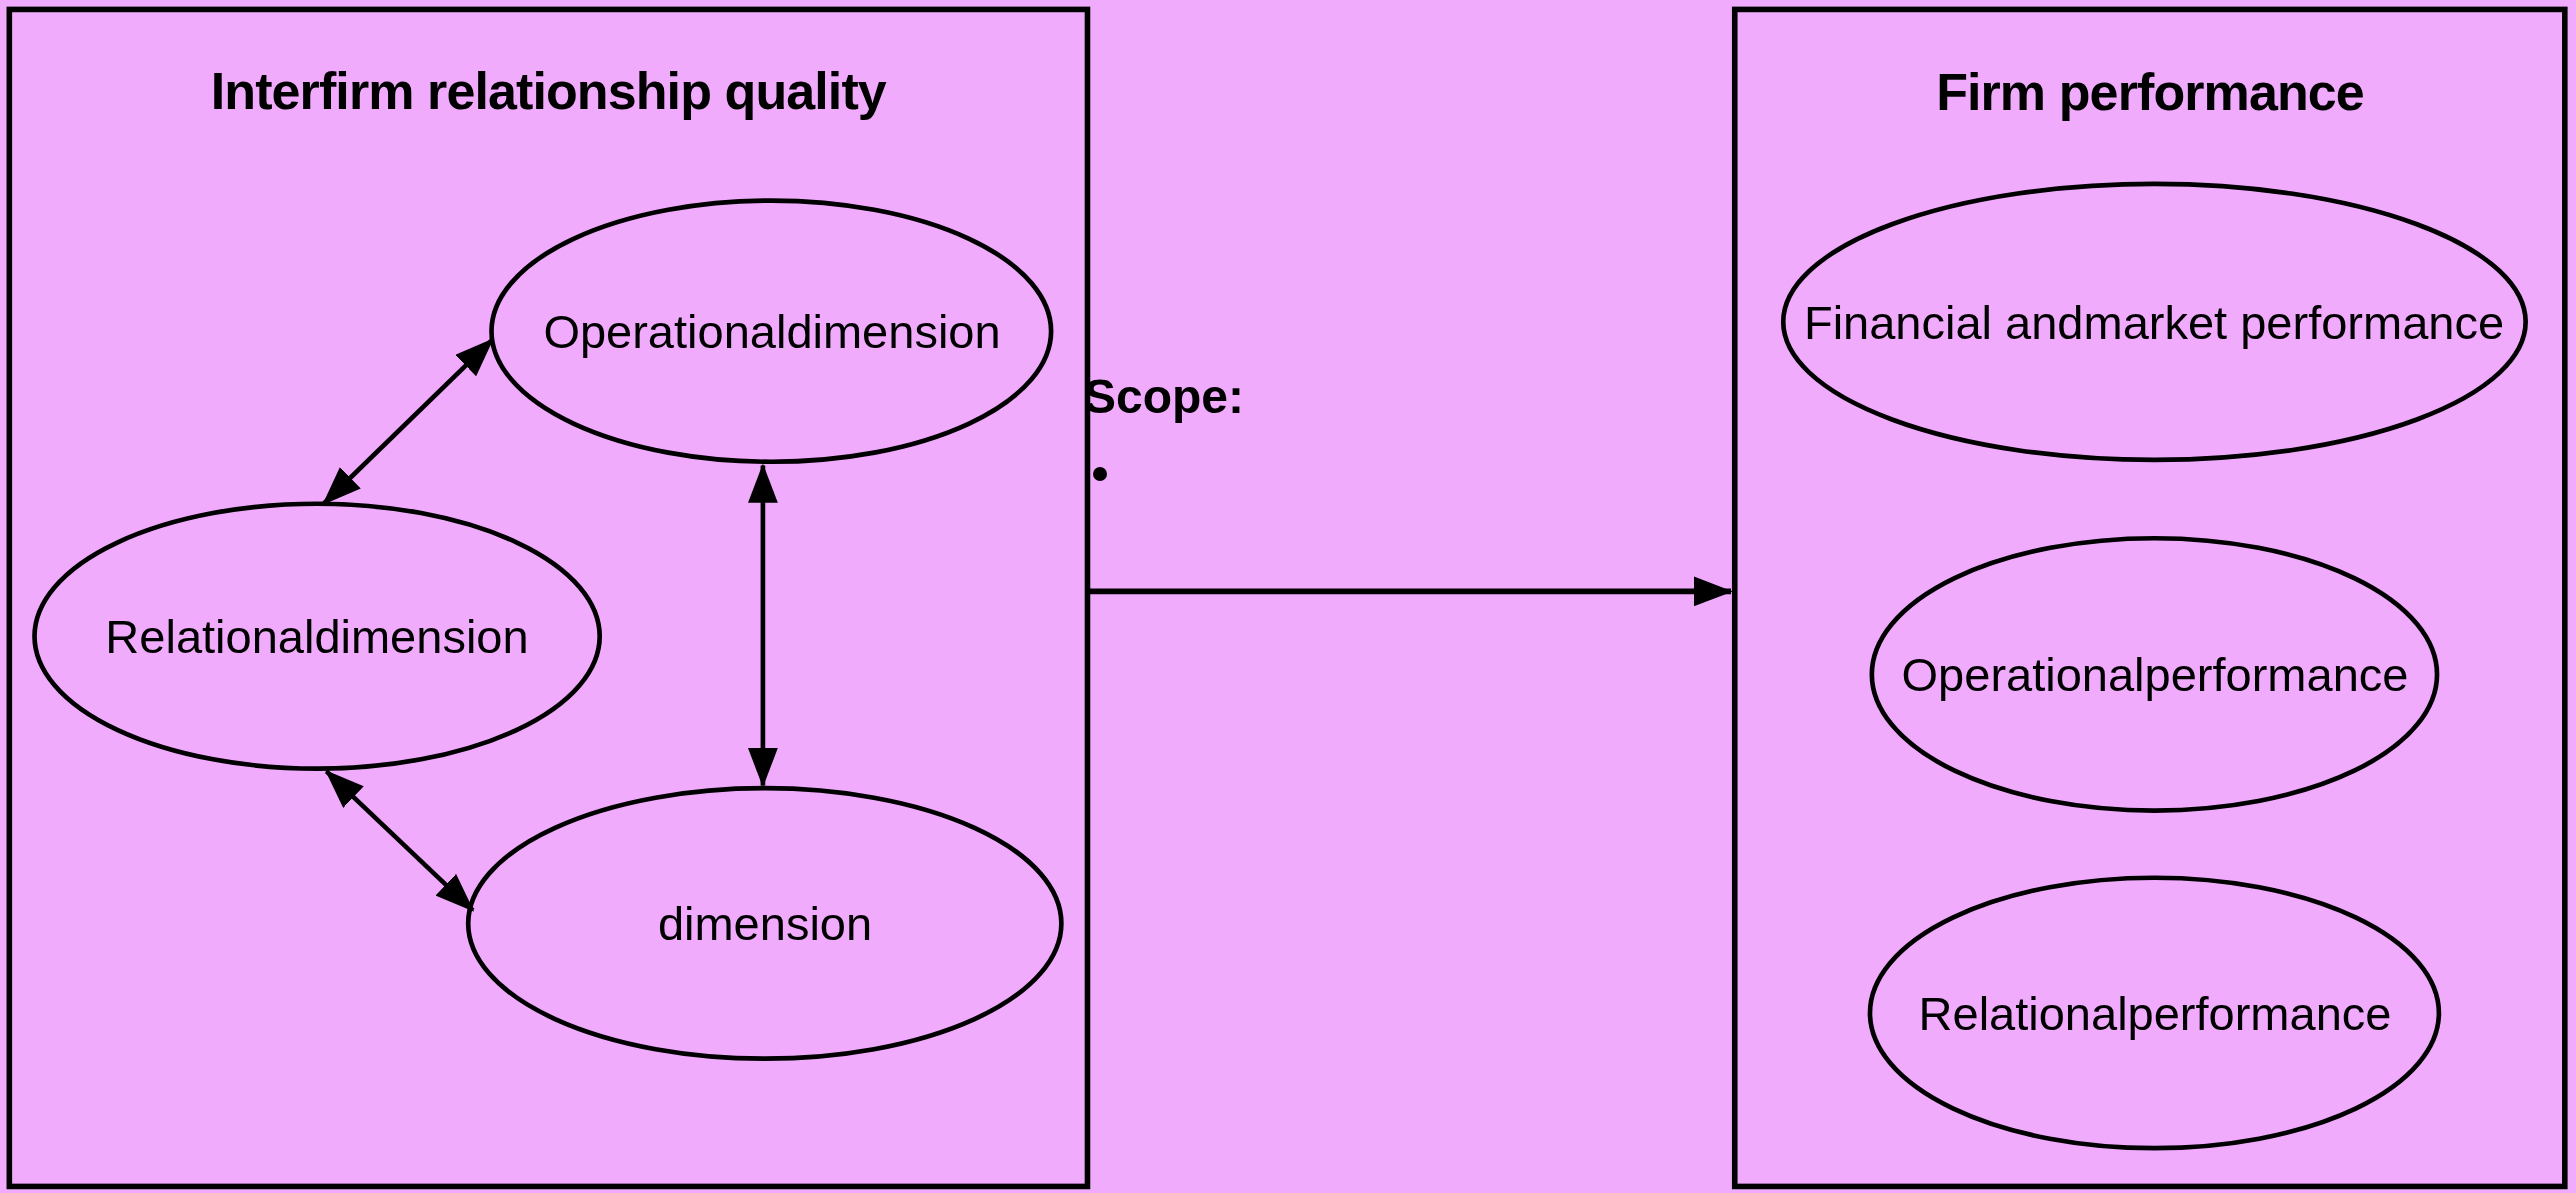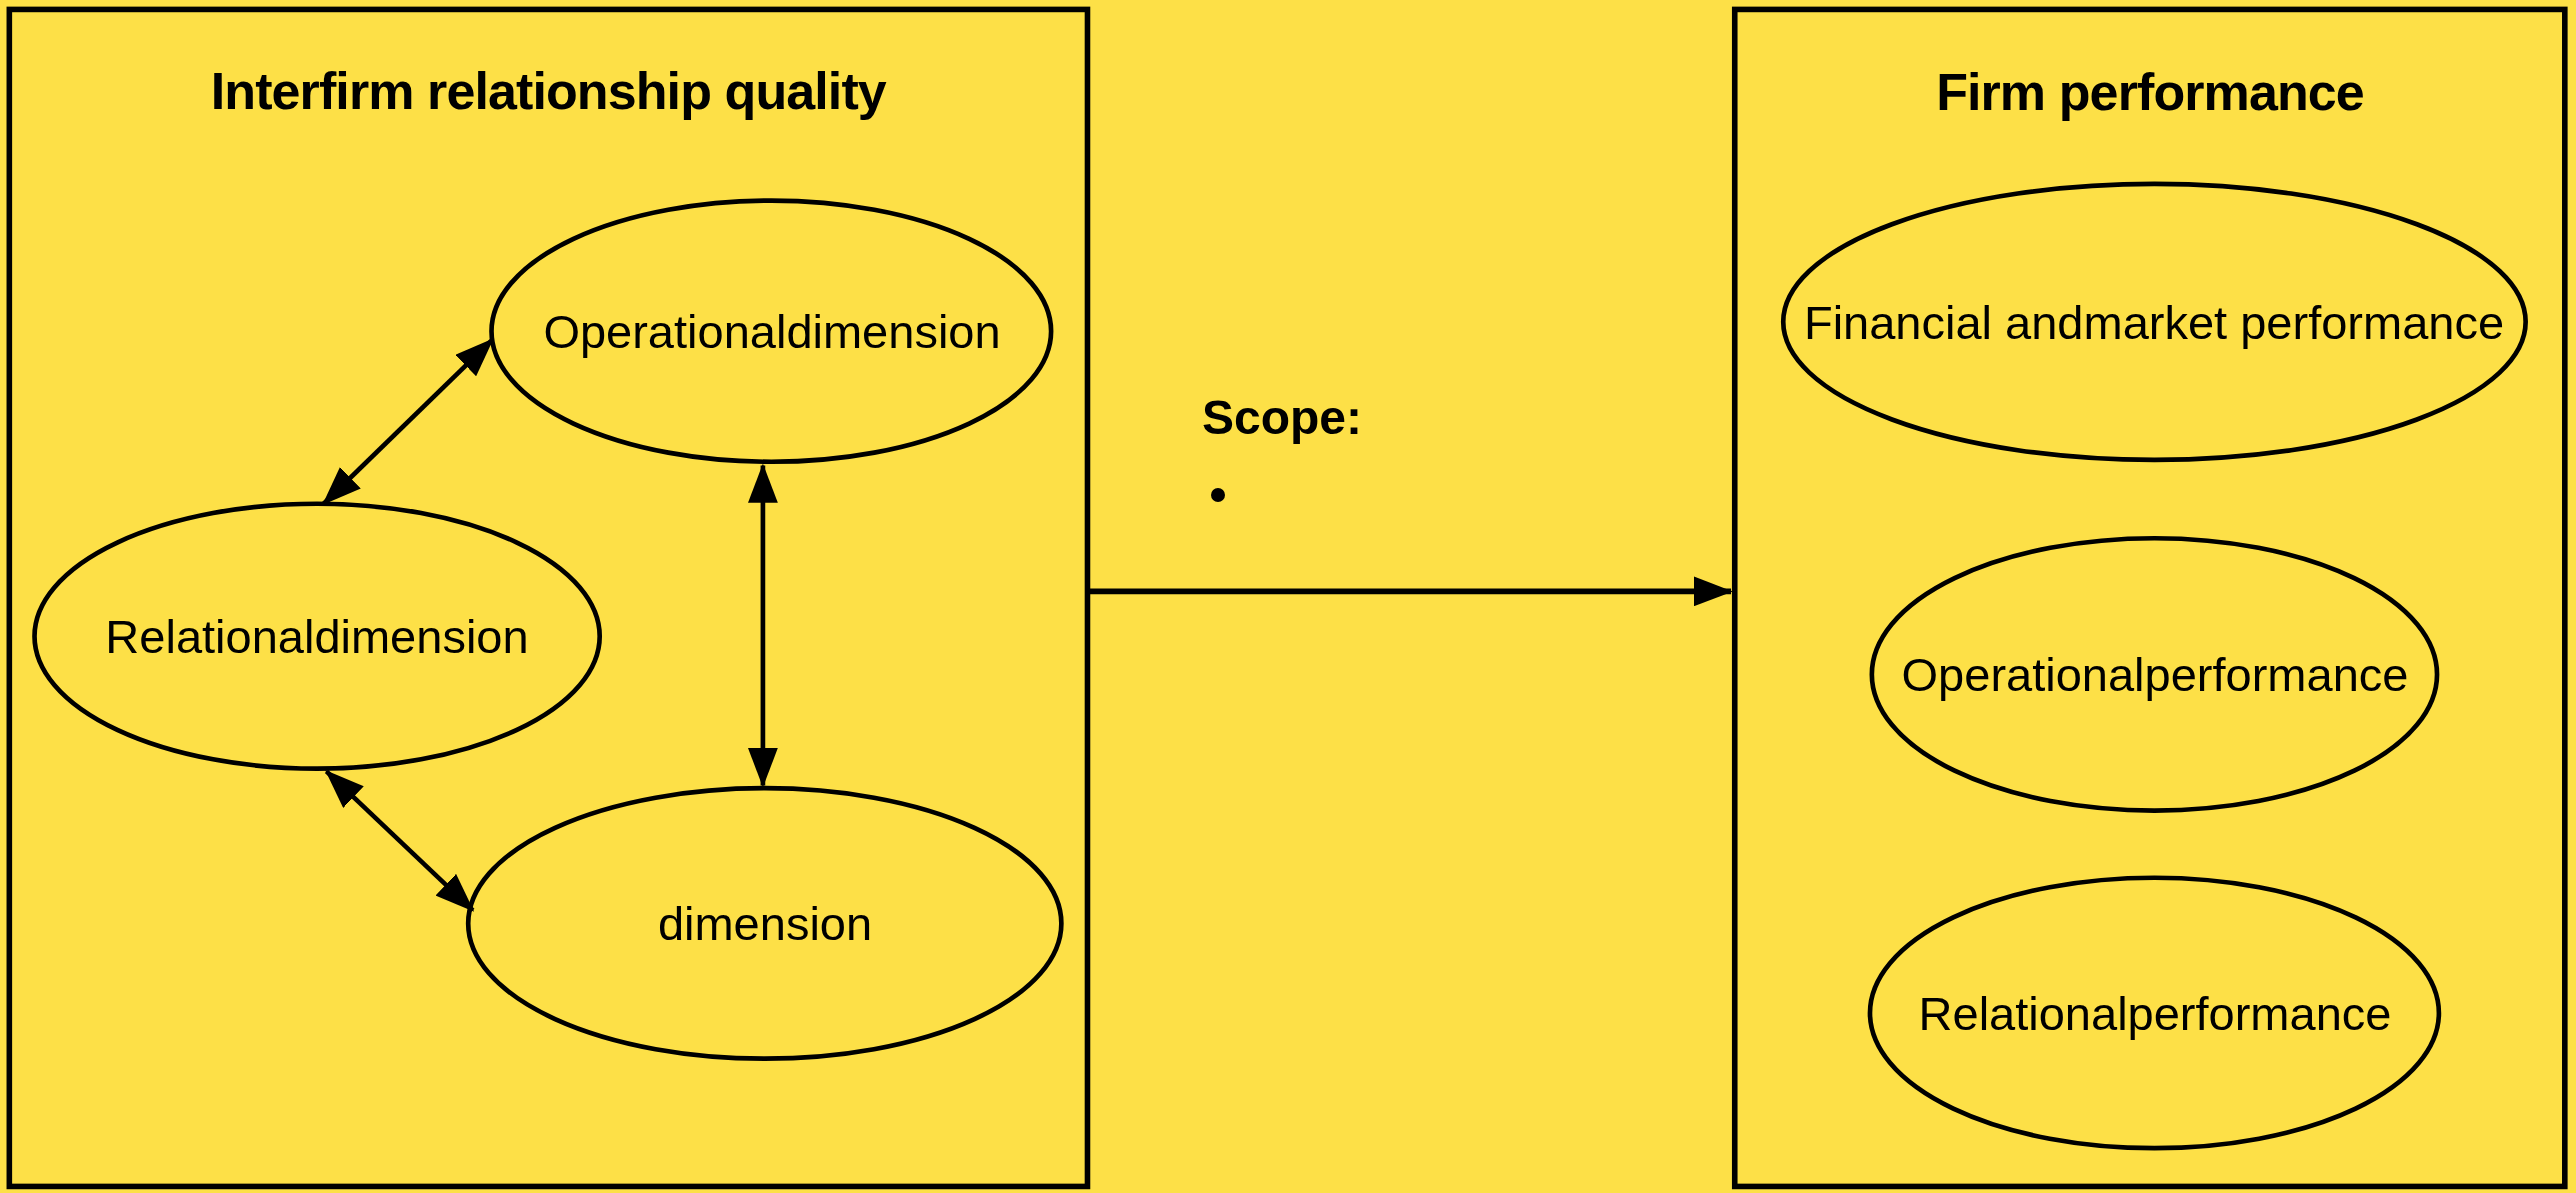--- a/index.html
+++ b/index.html
@@ -4,21 +4,21 @@
 <style>
   html, body {
     margin: 0;
     padding: 0;
     background: #ffffff;
   }
   #canvas {
     position: relative;
     width: 2576px;
     height: 1194px;
-    background: #fde047;
+    background: #f0abfc;
     font-family: "Liberation Sans", sans-serif;
     color: #000000;
     overflow: hidden;
   }
   #shapes {
     position: absolute;
     left: 0;
     top: 0;
     width: 2576px;
     height: 1194px;
@@ -37,24 +37,23 @@
     display: flex;
     align-items: center;
     justify-content: center;
     text-align: center;
     font-size: 47px;
     line-height: 71px;
     white-space: nowrap;
   }
   .scope {
     position: absolute;
-    left: 1202px;
+    left: 1084px;
     top: 366px;
     width: 616px;
-    margin-top: 21px;
   }
   .scope-title {
     font-size: 48px;
     font-weight: bold;
     line-height: 62px;
     margin-bottom: 13px;
   }
   .scope-item {
     display: flex;
     align-items: center;

